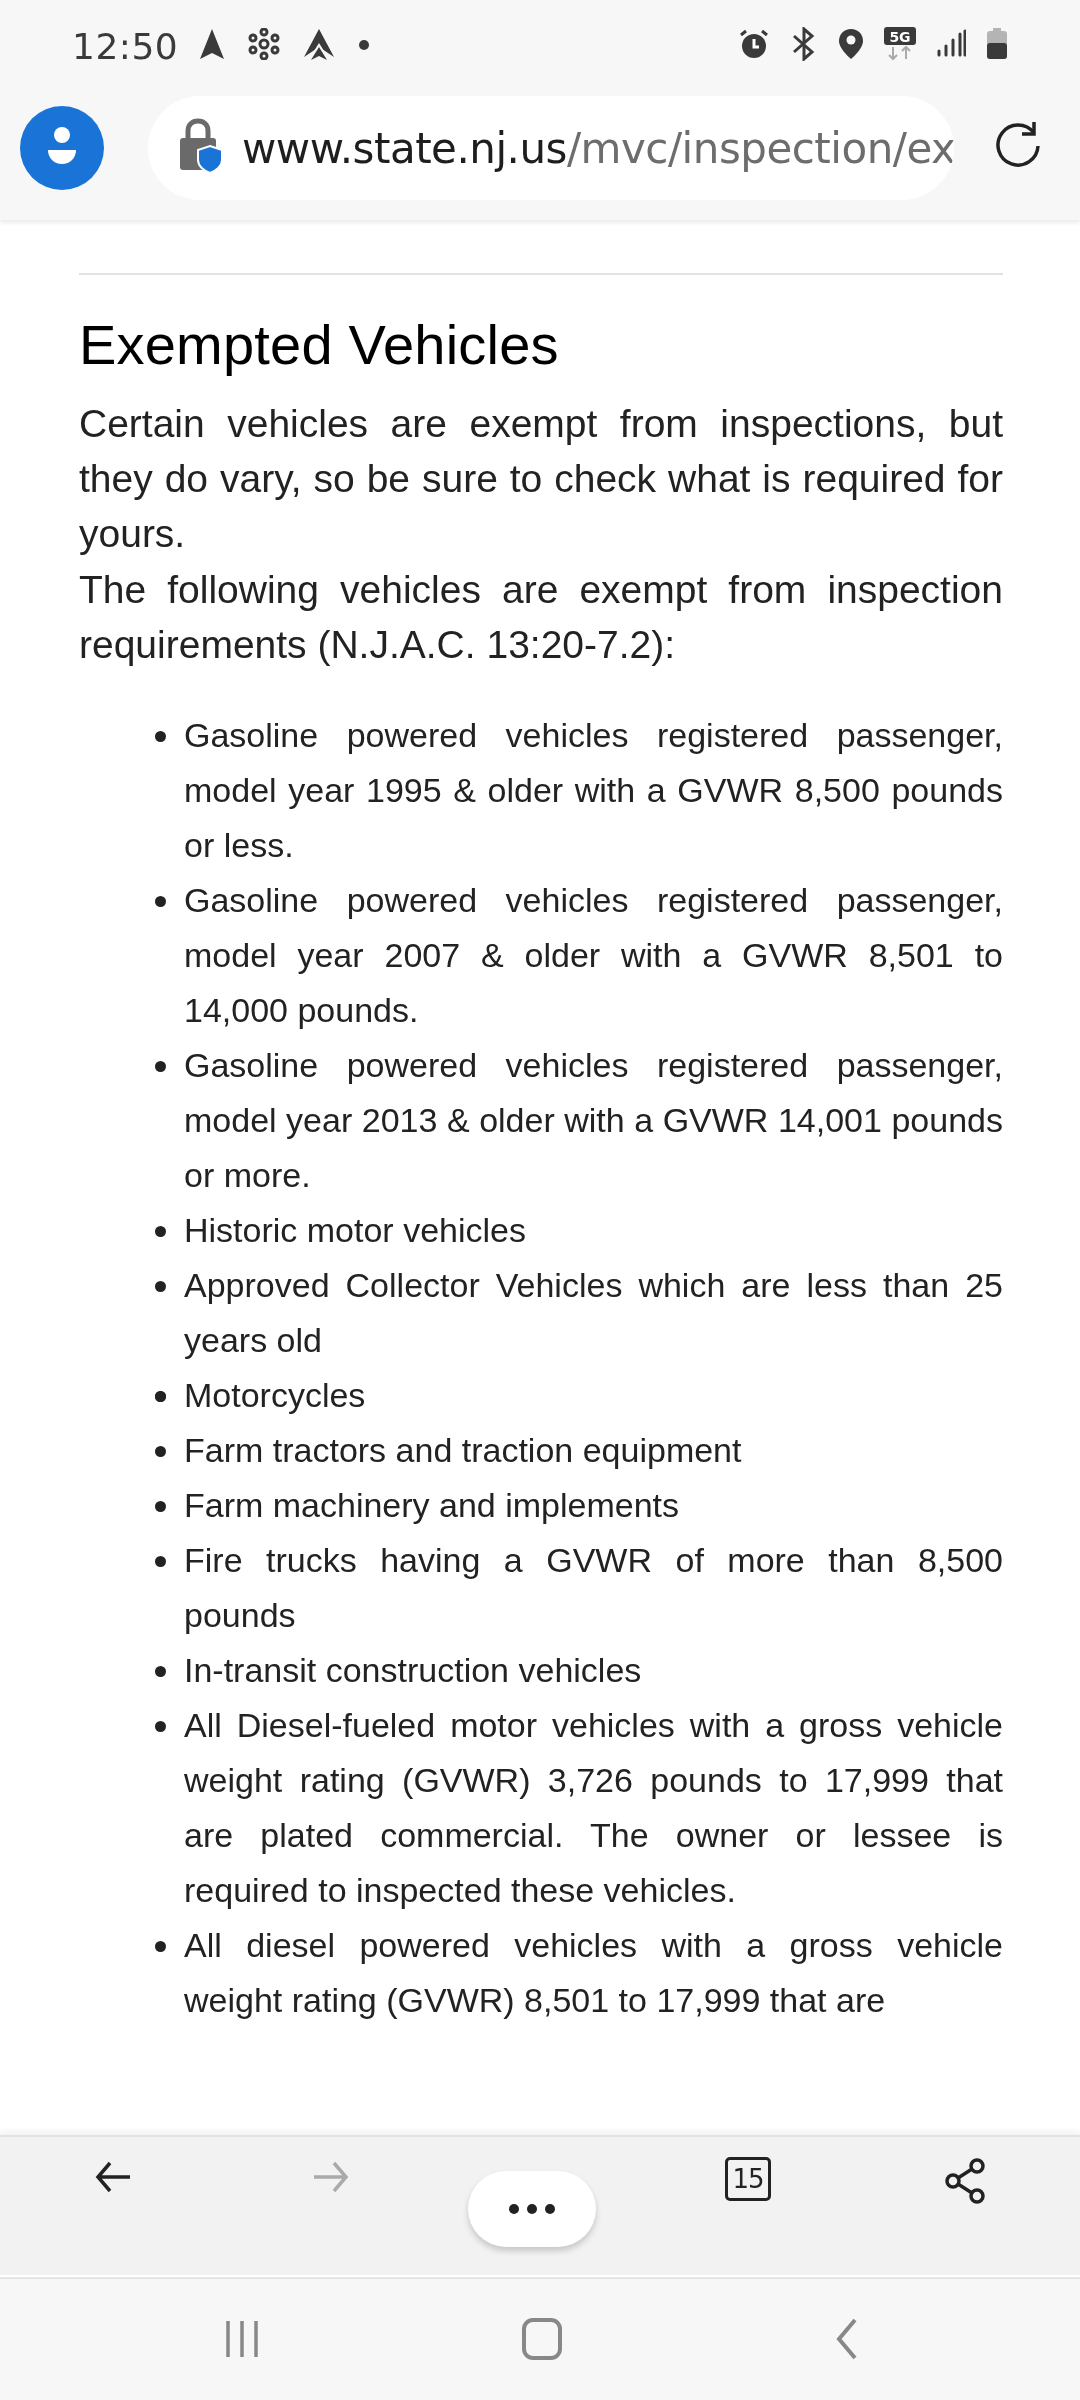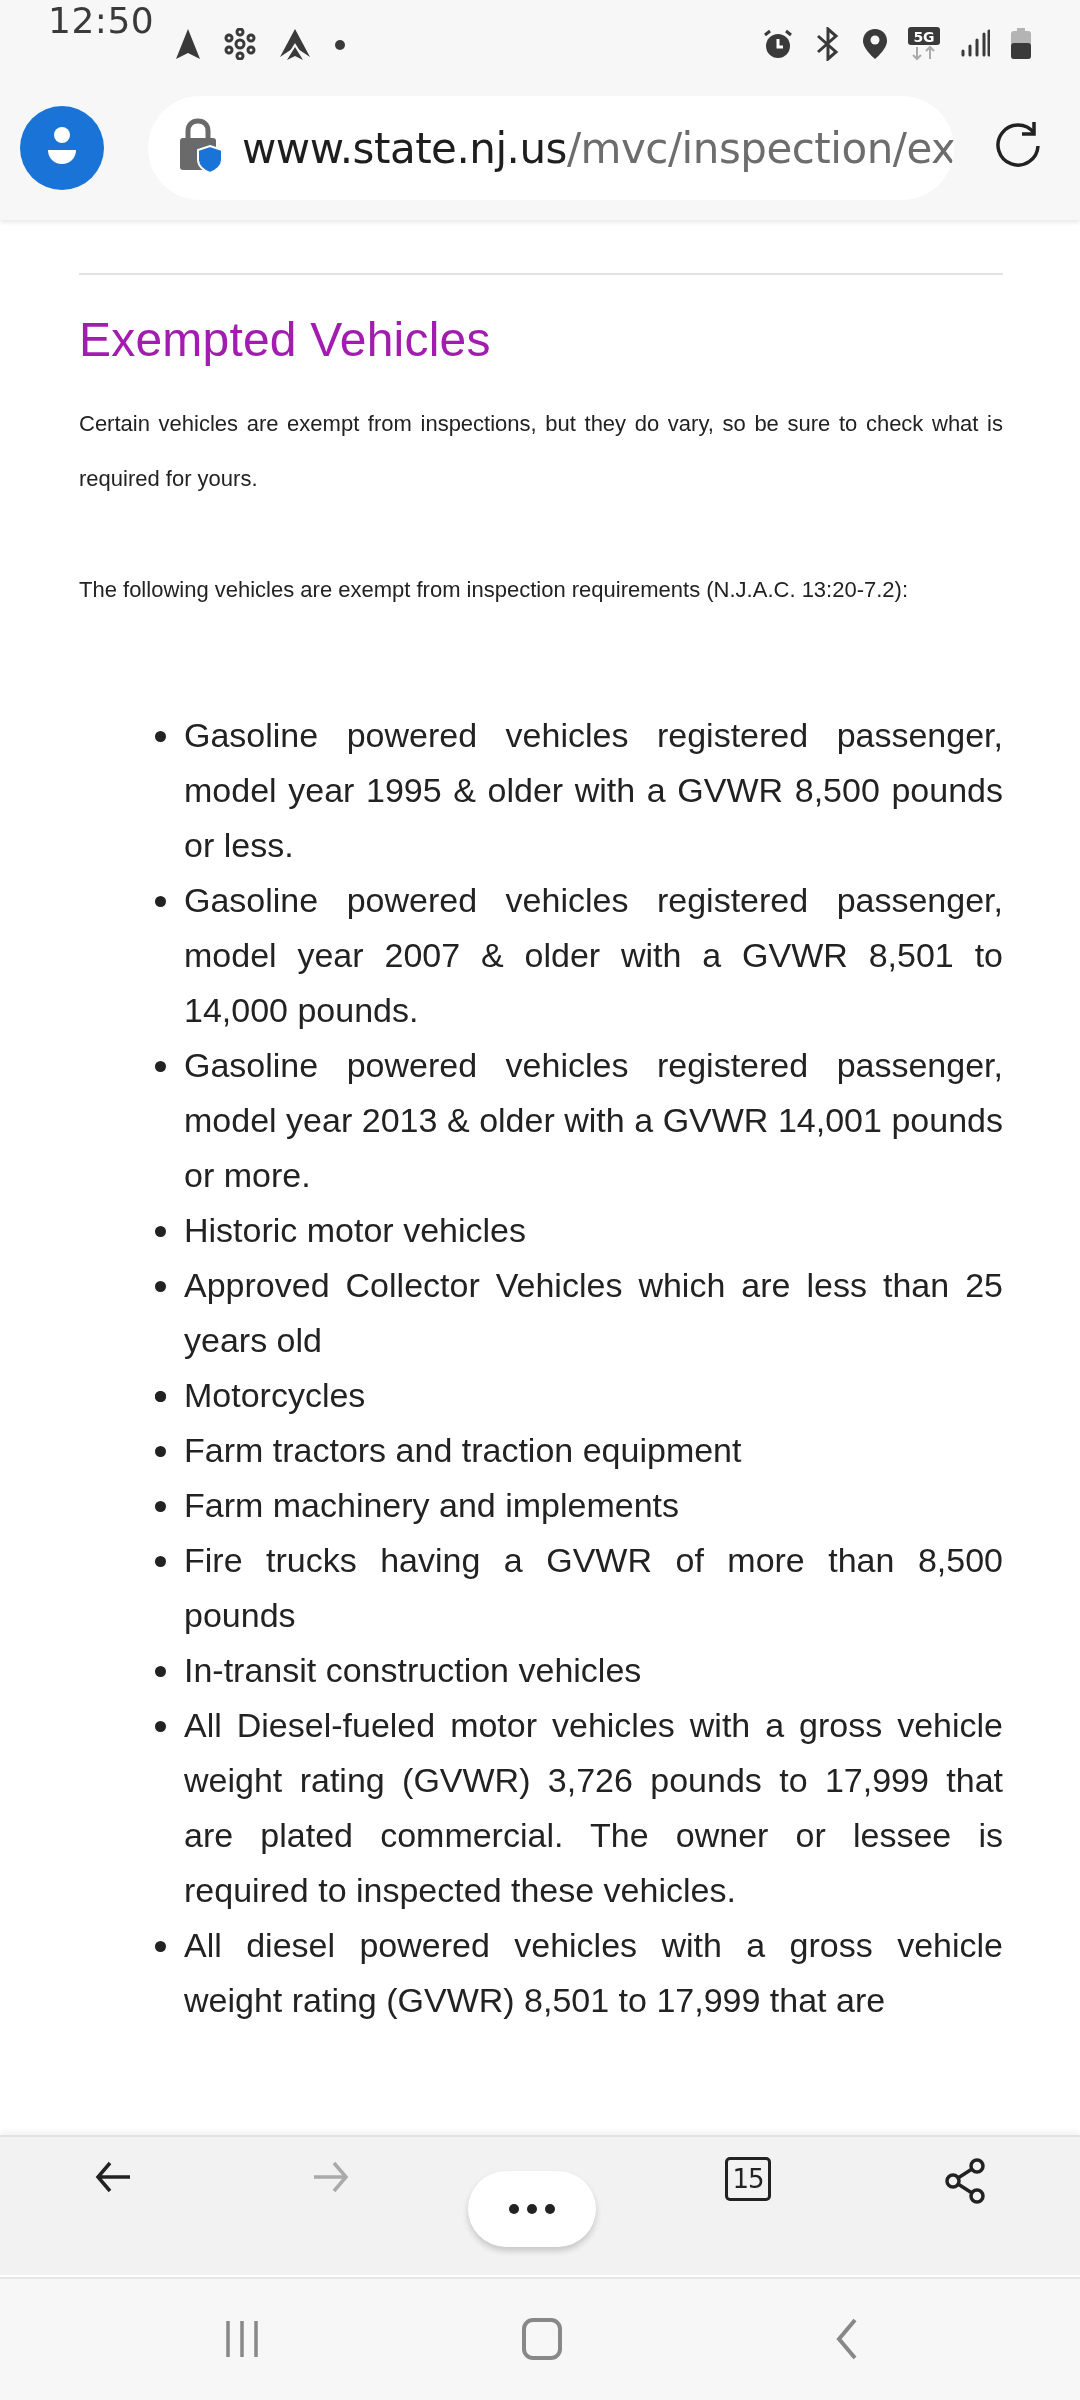--- a/index.html
+++ b/index.html
@@ -1,39 +1,39 @@
 <!DOCTYPE html>
 <html><head>
 <meta charset="utf-8">
 <style>
   * { box-sizing: border-box; margin: 0; padding: 0; }
   html, body { width: 1080px; height: 2400px; overflow: hidden; background: #ffffff; }
   body { font-family: "Liberation Sans", sans-serif; color: #222; position: relative; }
 
   
-  .status-bar { position: absolute; top: 0; left: 0; width: 1080px; height: 92px; background: #f7f7f7; display: flex; padding: 0 48px; }
+  .status-bar { position: absolute; top: 0; left: 0; width: 1080px; height: 92px; background: #f7f7f7; display: flex; align-items: center; padding: 0 72px; }
   .status-time { font-family: "DejaVu Sans", sans-serif; font-size: 36px; color: #3a3a3a; letter-spacing: 0.5px; }
   .status-left-icons { display: flex; align-items: center; gap: 22px; margin-left: 20px; }
   .status-right-icons { margin-left: auto; display: flex; align-items: center; gap: 20px; }
   .sicon { display: inline-block; }
 
   
   .toolbar { position: absolute; top: 92px; left: 0; width: 1080px; height: 128px; background: #f7f7f7; display: flex; align-items: center; box-shadow: 0 3px 4px rgba(0,0,0,0.08); z-index: 2; }
   .profile-btn { position: absolute; left: 20px; top: 14px; width: 84px; height: 84px; border-radius: 50%; background: #1a73d6; display: flex; align-items: center; justify-content: center; flex-direction: column; }
   .url-box { position: absolute; left: 148px; top: 4px; width: 806px; height: 104px; border-radius: 52px; background: #ffffff; display: flex; align-items: center; padding-left: 28px; overflow: hidden; }
   .url-text { font-family: "DejaVu Sans", sans-serif; font-size: 42px; white-space: nowrap; margin-left: 18px; letter-spacing: -0.5px; }
   .url-host { color: #1e1e1e; }
   .url-path { color: #6d6d6d; }
   .reload-btn { position: absolute; left: 986px; top: 22px; width: 64px; height: 64px; display: flex; align-items: center; justify-content: center; }
 
   
   .content { position: absolute; top: 220px; left: 0; width: 1080px; height: 1915px; background: #fff; overflow: hidden; }
   .divider { position: absolute; left: 79px; top: 53px; width: 924px; height: 2px; background: #e2e2e2; }
-  .page-title { position: absolute; left: 79px; top: 92px; font-size: 48px; font-weight: 400; color: #a21caf; letter-spacing: 0.2px; }
-  .para { position: absolute; left: 79px; width: 924px; font-size: 22px; line-height: 55px; color: #222; text-align: justify; }
+  .page-title { position: absolute; left: 79px; top: 92px; font-size: 56px; font-weight: 400; color: #000000; letter-spacing: 0.2px; }
+  .para { position: absolute; left: 79px; width: 924px; font-size: 39px; line-height: 55px; color: #222; text-align: justify; }
   .para-1 { top: 176px; }
   .para-2 { top: 342px; text-align-last: left; }
   .bullet-list { position: absolute; left: 79px; top: 488px; width: 924px; list-style: none; }
   .bullet-list li { position: relative; padding-left: 105px; font-size: 34px; line-height: 55px; text-align: justify; color: #222; }
   .bullet-list li .dot { position: absolute; left: 76px; top: 23px; width: 11px; height: 11px; border-radius: 50%; background: #222; }
 
   
   .bottom-bar { position: absolute; top: 2135px; left: 0; width: 1080px; height: 140px; background: #f2f2f2; border-top: 2px solid #e2e2e2; z-index: 2; box-shadow: 0 -4px 6px rgba(0,0,0,0.05); }
   .bb-item { position: absolute; top: 20px; width: 100px; height: 100px; display: flex; align-items: flex-start; justify-content: center; }
   .menu-pill { position: absolute; left: 468px; top: 34px; width: 128px; height: 76px; border-radius: 38px; background: #fff; box-shadow: 0 4px 6px rgba(0,0,0,0.18); display: flex; align-items: center; justify-content: center; gap: 8px; }

